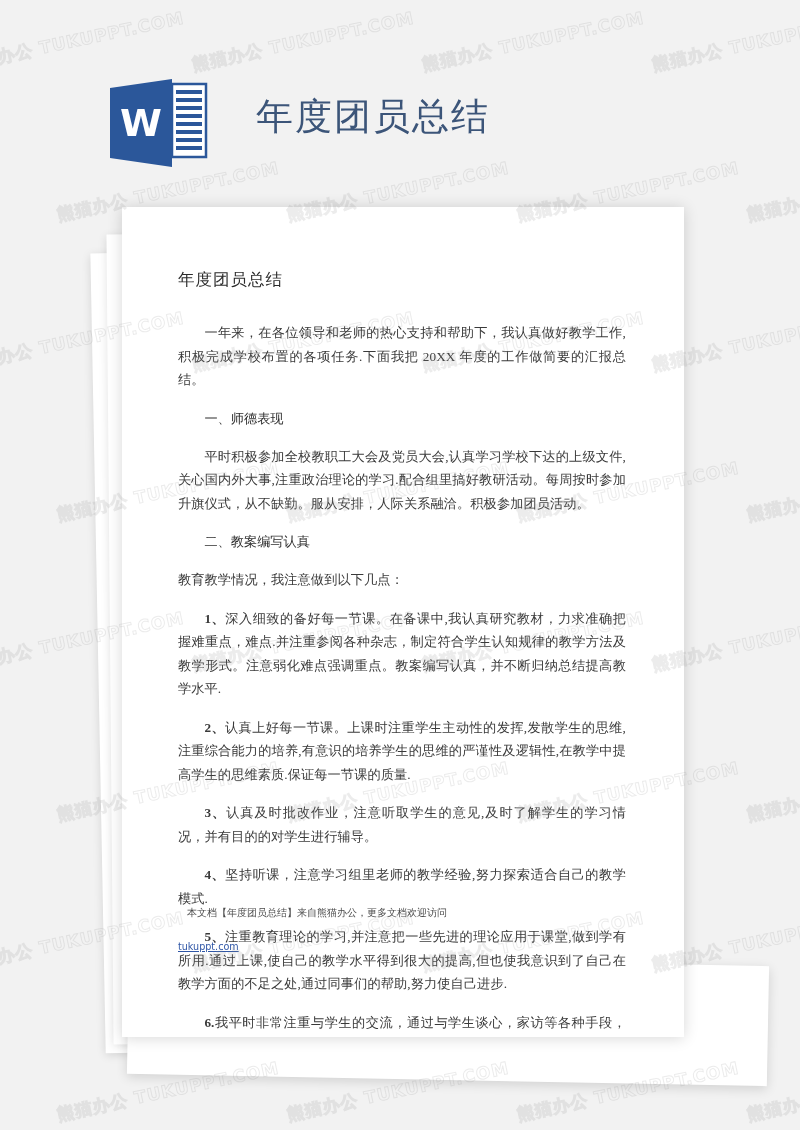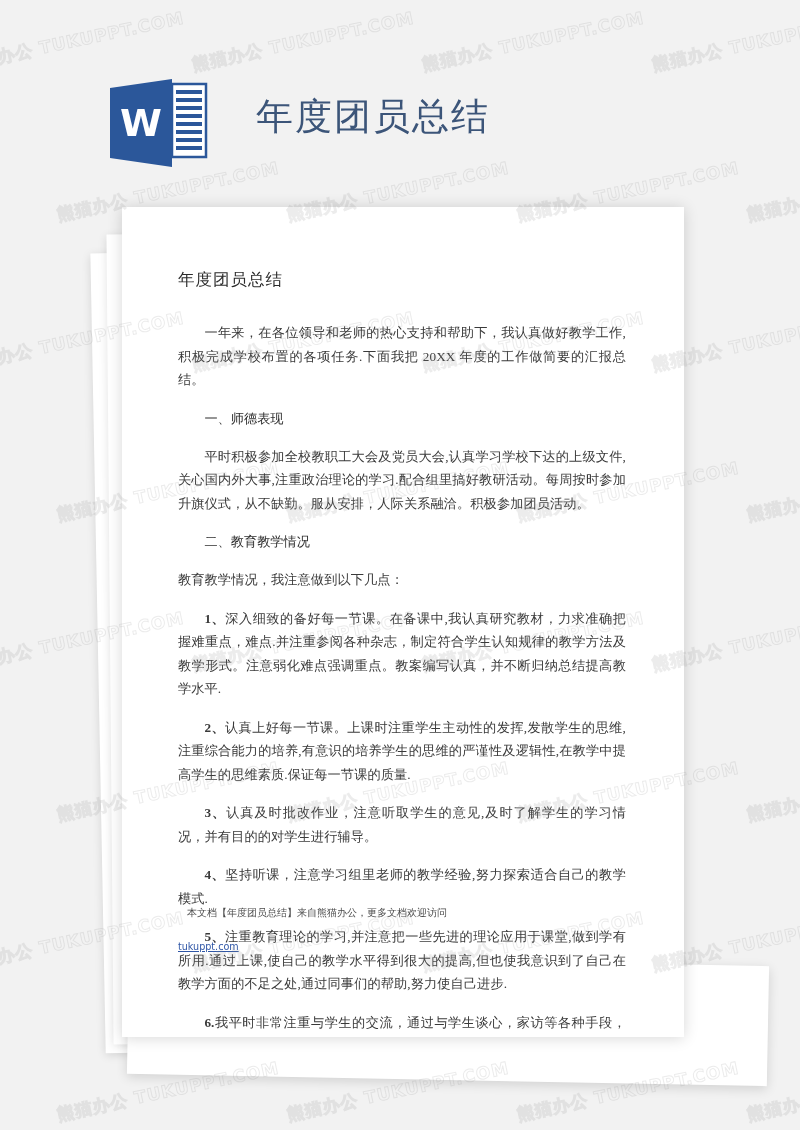--- a/index.html
+++ b/index.html
@@ -188,21 +188,21 @@
   <div id="doc-body">
 
     <h1 id="doc-title">年度团员总结</h1>
 
     <p class="para indent">一年来，在各位领导和老师的热心支持和帮助下，我认真做好教学工作,积极完成学校布置的各项任务.下面我把 20XX 年度的工作做简要的汇报总结。</p>
 
     <p class="heading">一、师德表现</p>
 
     <p class="para indent">平时积极参加全校教职工大会及党员大会,认真学习学校下达的上级文件,关心国内外大事,注重政治理论的学习.配合组里搞好教研活动。每周按时参加升旗仪式，从不缺勤。服从安排，人际关系融洽。积极参加团员活动。</p>
 
-    <p class="heading">二、教育教学情况</p>
+    <p class="heading">二、教案编写认真</p>
 
     <p class="para">教育教学情况，我注意做到以下几点：</p>
 
     <p class="para indent"><span class="num">1、</span>深入细致的备好每一节课。在备课中,我认真研究教材，力求准确把握难重点，难点.并注重参阅各种杂志，制定符合学生认知规律的教学方法及教学形式。注意弱化难点强调重点。教案编写认真，并不断归纳总结提高教学水平.</p>
     <p class="para indent"><span class="num">2、</span>认真上好每一节课。上课时注重学生主动性的发挥,发散学生的思维,注重综合能力的培养,有意识的培养学生的思维的严谨性及逻辑性,在教学中提高学生的思维素质.保证每一节课的质量.</p>
     <p class="para indent"><span class="num">3、</span>认真及时批改作业，注意听取学生的意见,及时了解学生的学习情况，并有目的的对学生进行辅导。</p>
     <p class="para indent"><span class="num">4、</span>坚持听课，注意学习组里老师的教学经验,努力探索适合自己的教学模式.</p>
     <p class="para indent"><span class="num">5、</span>注重教育理论的学习,并注意把一些先进的理论应用于课堂,做到学有所用.通过上课,使自己的教学水平得到很大的提高,但也使我意识到了自己在教学方面的不足之处,通过同事们的帮助,努力使自己进步.</p>
     <p class="para indent"><span class="num">6.</span>我平时非常注重与学生的交流，通过与学生谈心，家访等各种手段，排除学生思想上的顾虑，解决他们的实际困难，以有利于他们的学习和生活。</p>
 

